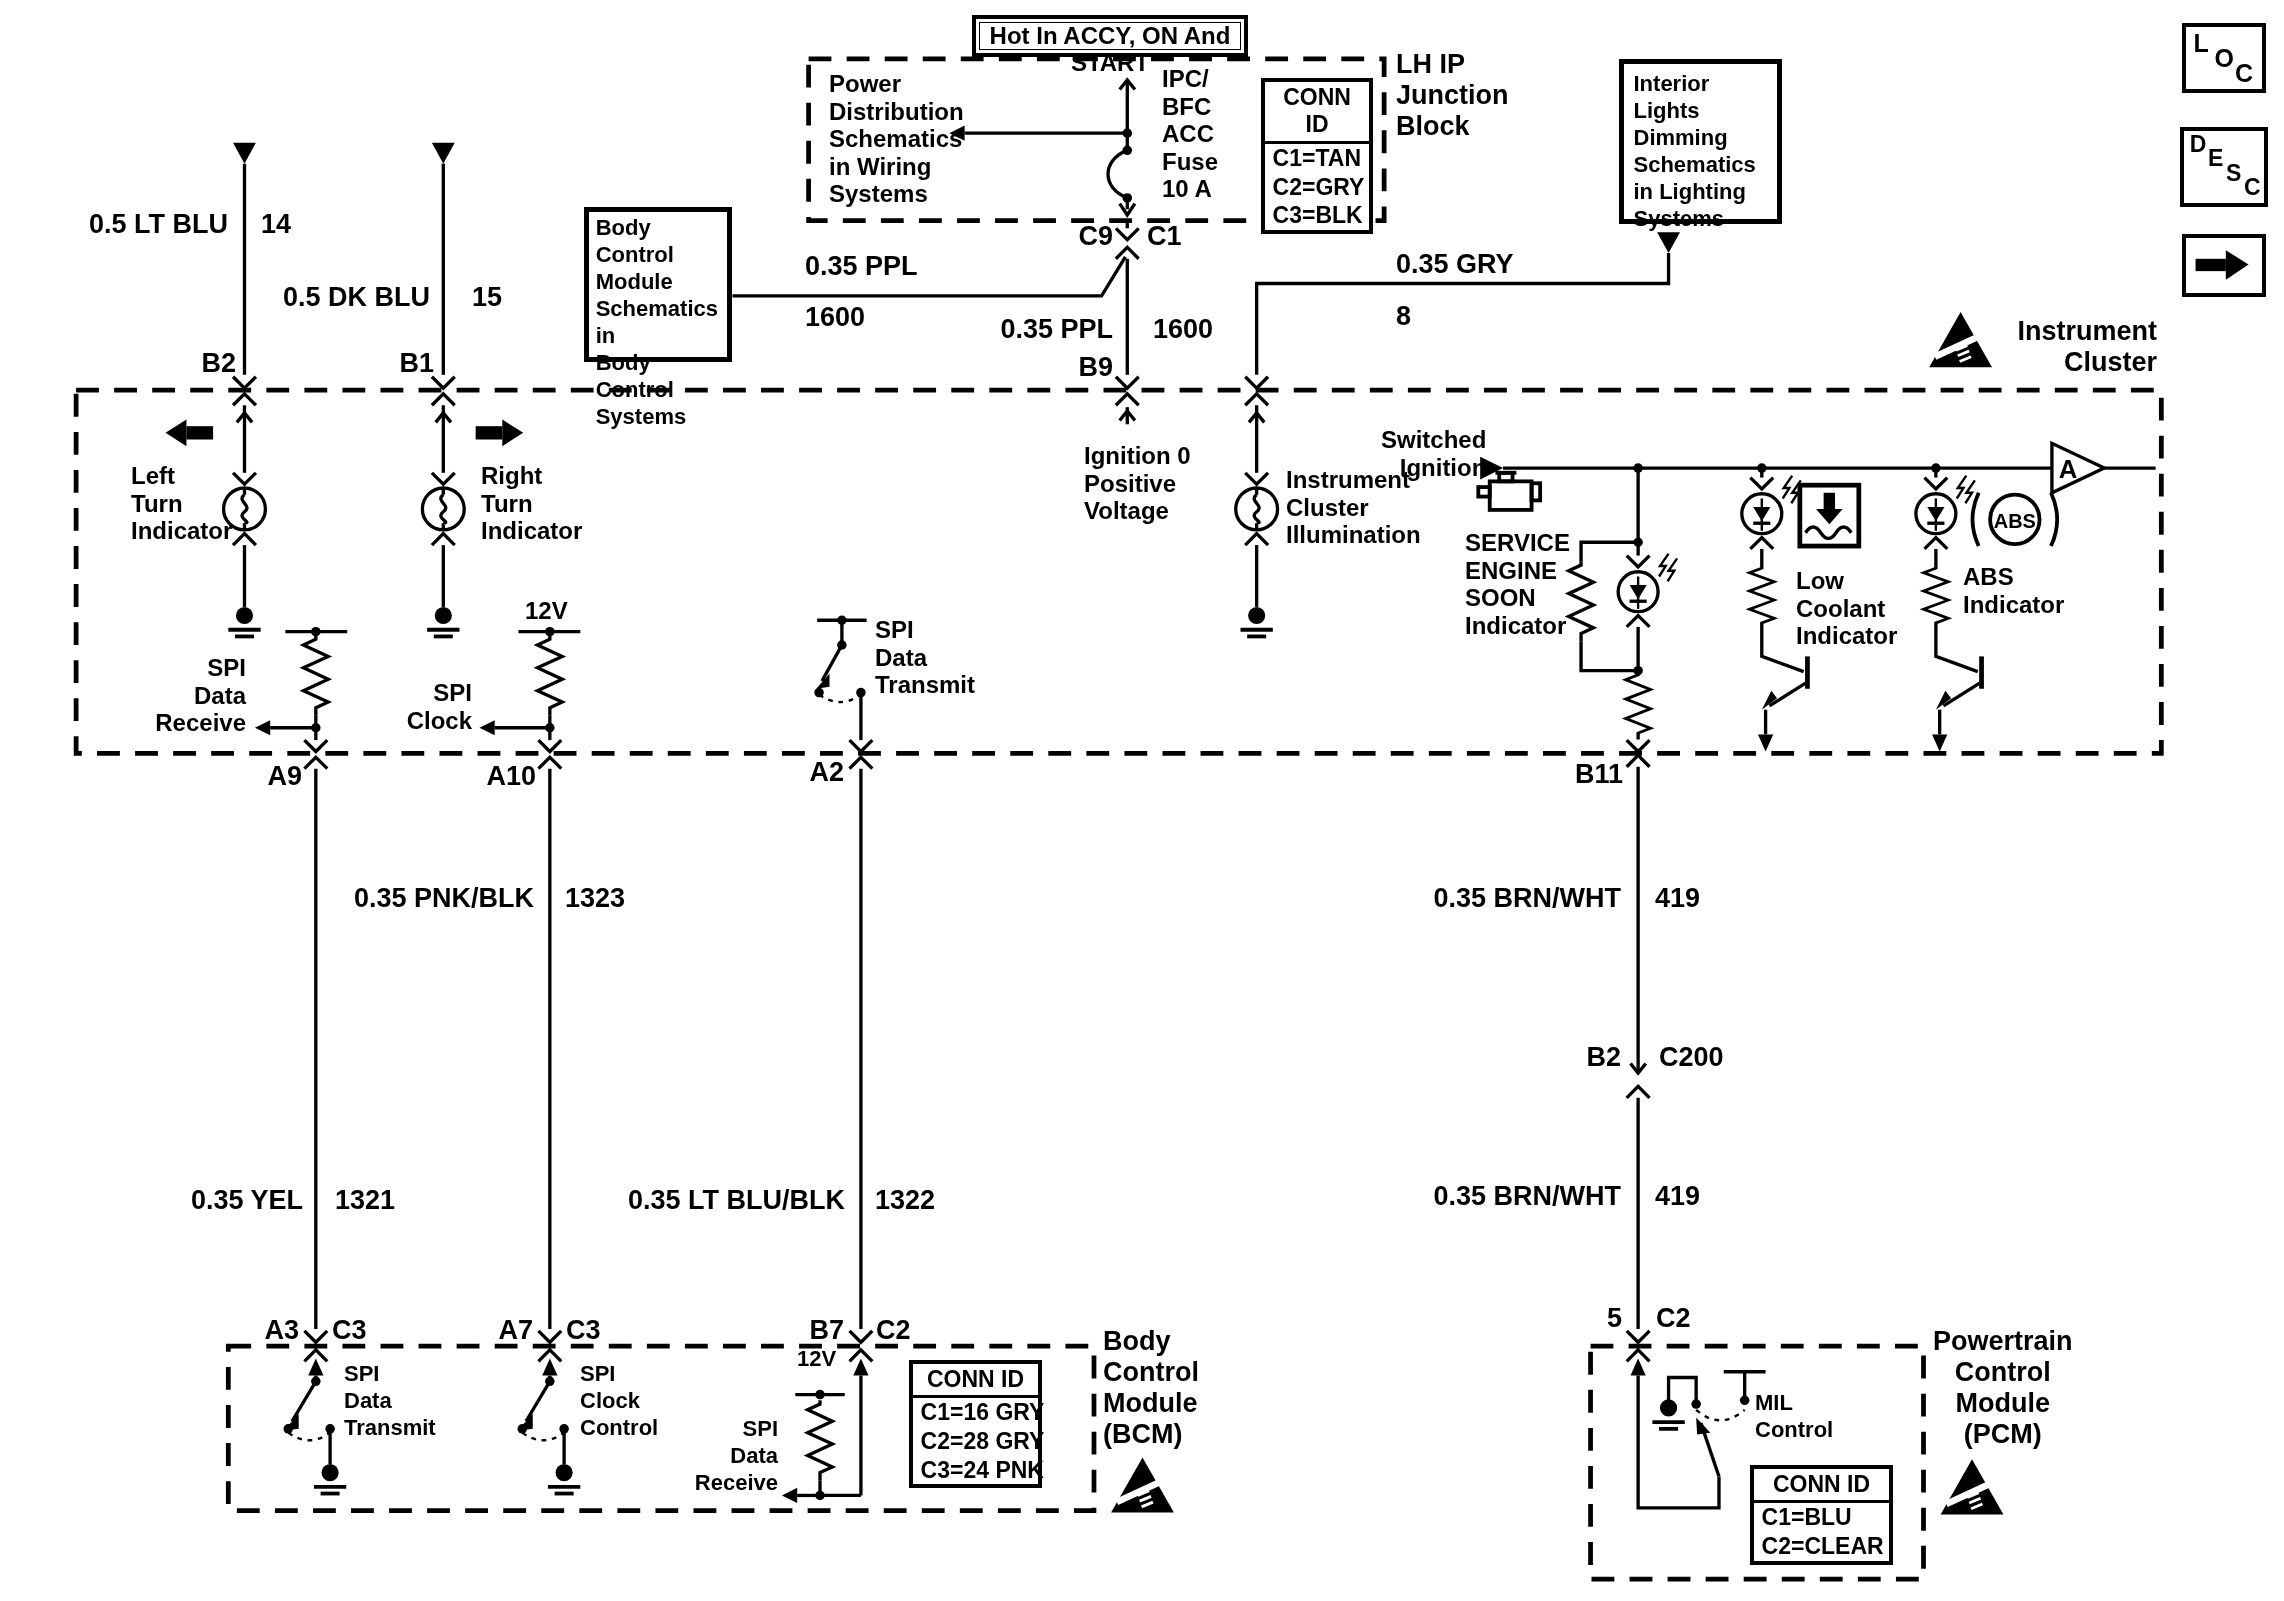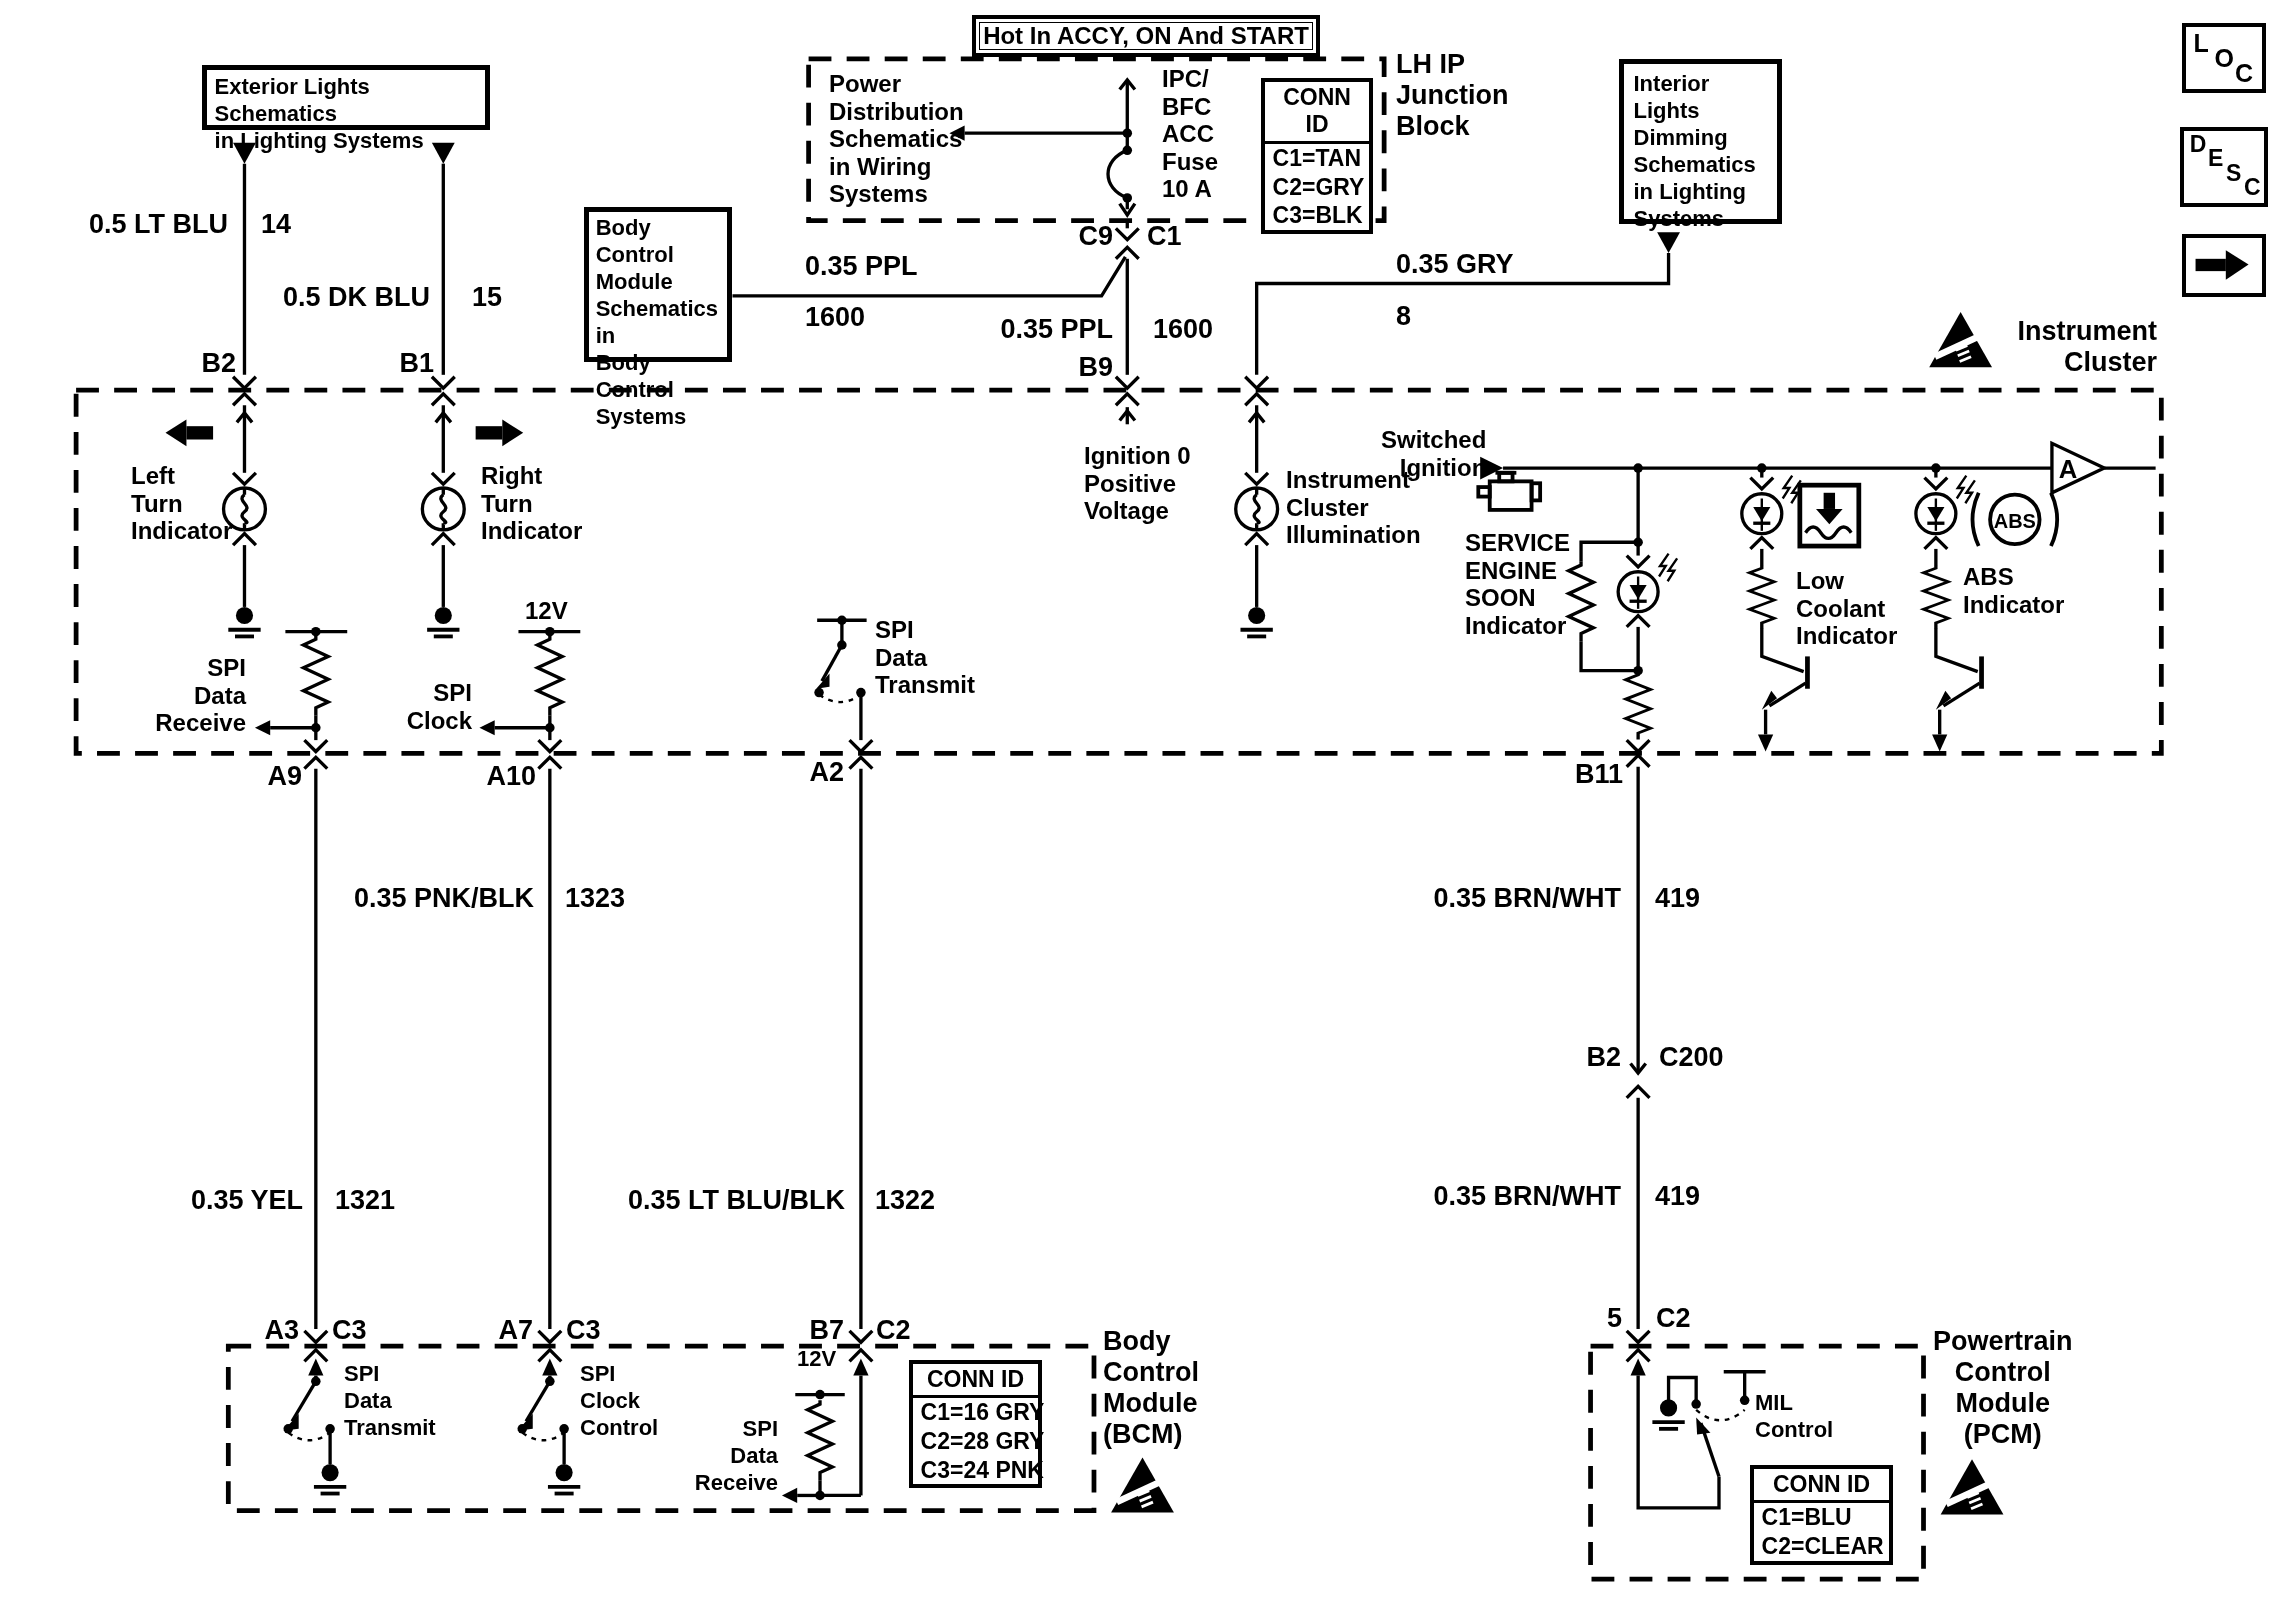--- a/index.html
+++ b/index.html
@@ -333,25 +333,21 @@
 
     <use href="#esd" transform="translate(2028,328)"></use>
     <use href="#esd" transform="translate(1168,1532)"></use>
     <use href="#esd" transform="translate(2040,1534)"></use>
 
     <text x="2174" y="502" font-size="27" font-weight="bold" fill="#000" stroke="none" text-anchor="middle">A</text>
     <text x="2118" y="555" font-size="21" font-weight="bold" fill="#000" stroke="none" text-anchor="middle">ABS</text>
   </g>
 </svg>
 
-<div class="solidbox" style="left:202px;top:65px;width:288px;height:65px;">
-  <div class="lbl sm" style="position:static;padding:2.9px 7.6px;">Exterior Lights Schematics
-in Lighting Systems</div>
-</div>
-<div class="solidbox dbl c" style="left:972px;top:15px;width:348px;height:42px;">
+<div class="solidbox dbl c" style="left:972px;top:15px;width:276px;height:42px;">
   <div class="lbl md" style="position:static;padding-top:2.9px;">Hot In ACCY, ON And START</div>
 </div>
 <div class="solidbox" style="left:584px;top:207px;width:148px;height:155px;">
   <div class="lbl sm" style="position:static;padding:1.9px 6.7px;">Body Control
 Module
 Schematics in
 Body Control
 Systems</div>
 </div>
 <div class="solidbox" style="left:1619px;top:59px;width:163px;height:165px;">

